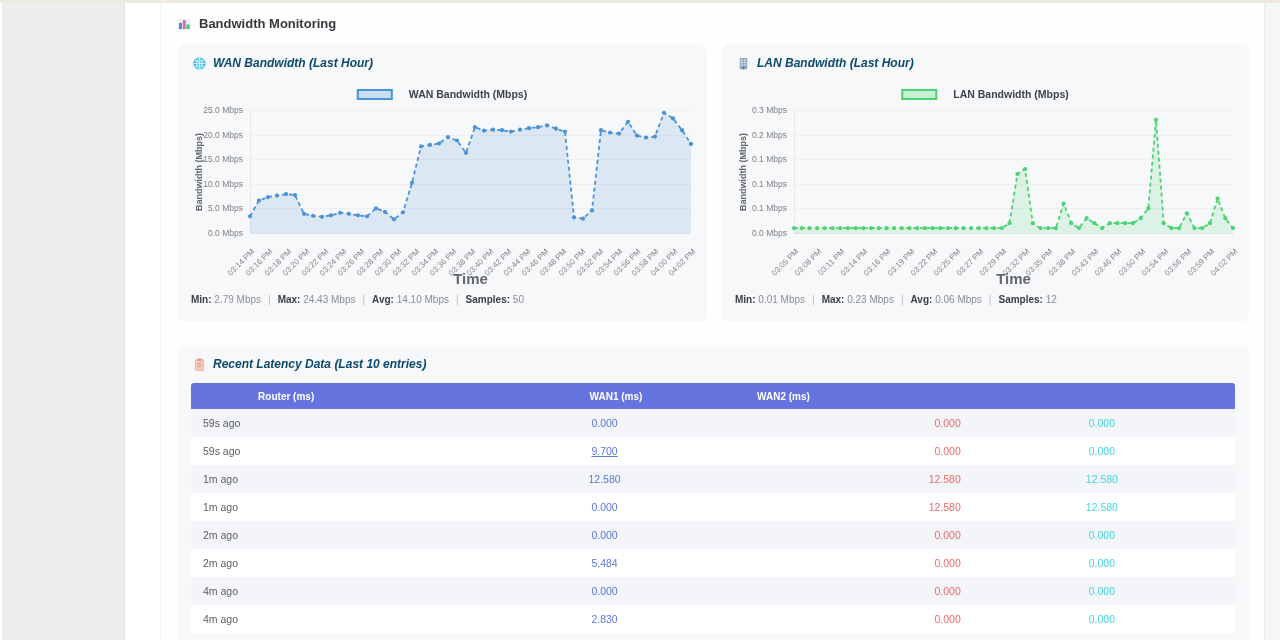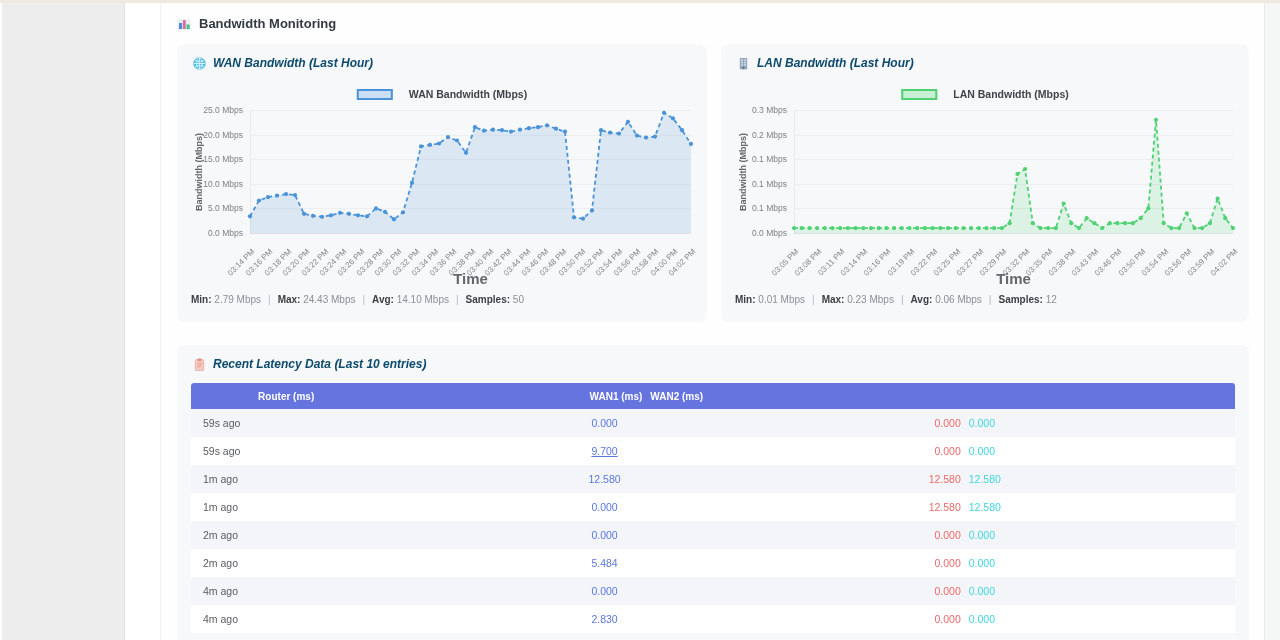--- a/index.html
+++ b/index.html
@@ -40,21 +40,21 @@
   .stats .sep { color:#b4b8bc; margin:0 7px; }
 
   .table { position:absolute; left:14px; right:14px; top:38px; }
   .thead { display:flex; align-items:center; height:26px; background:#6674df; color:#fff; font-size:10px; font-weight:bold; border-radius:3px 3px 0 0; }
   .trow { display:flex; align-items:center; height:28px; font-size:10.5px; background:#ffffff; }
   .trow.odd { background:#f3f5f8; }
   .cell { box-sizing:border-box; }
   .cell.c0 { width:30.5%; text-align:left; padding-left:12px; color:#585d63; }
   .cell.c1 { width:19%;  text-align:center; padding-right:8px; }
   .cell.c2 { width:25%;  text-align:right; padding-right:8px; }
-  .cell.c3 { width:25.5%; text-align:left; }
+  .cell.c3 { width:25.5%; text-align:center; }
 </style>
 </head>
 <body>
 
 <div class="top-strip"></div>
 <div class="left-rail"></div>
 <div class="right-strip"></div>
 
 <div class="main">
 

